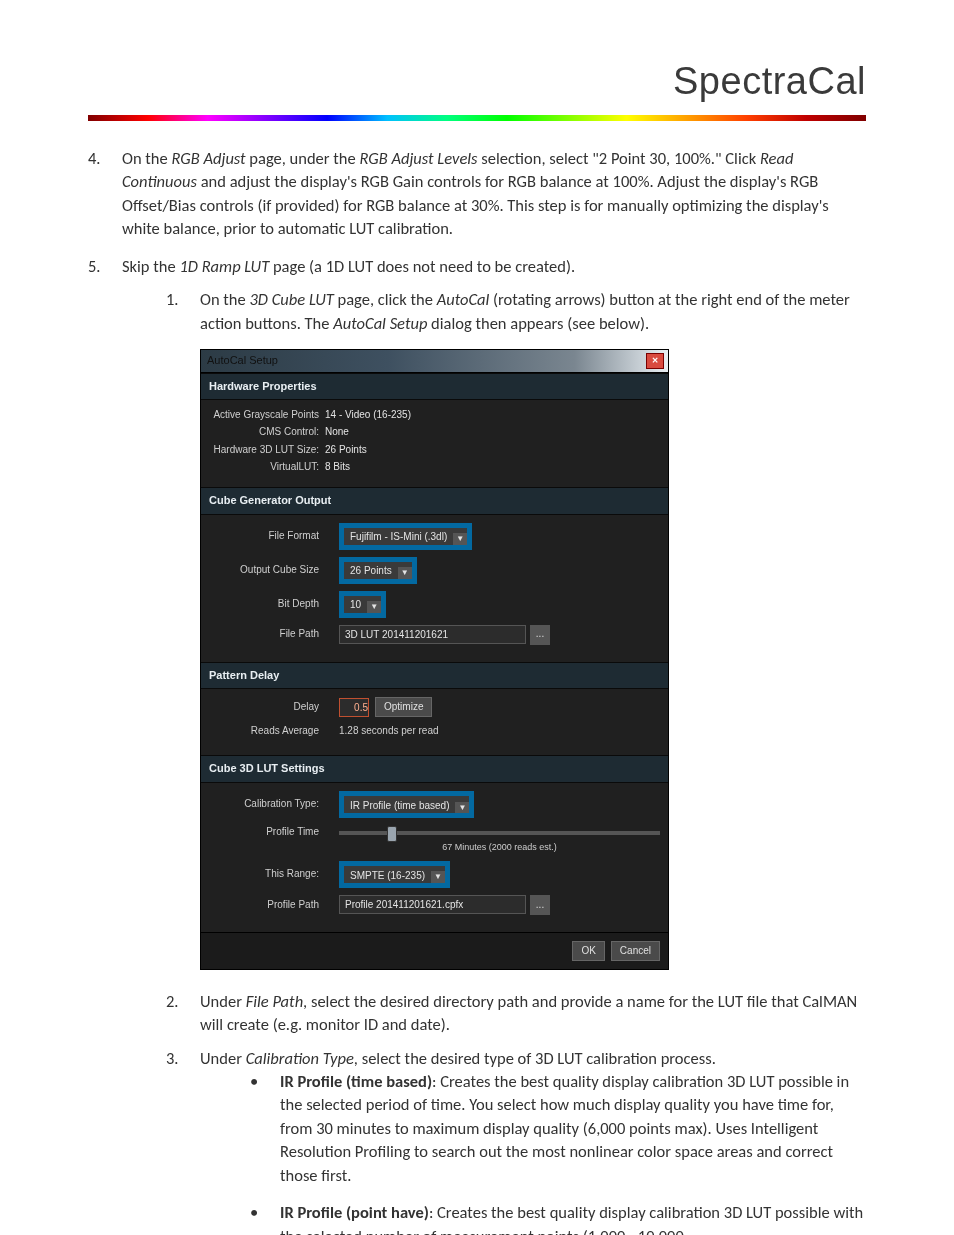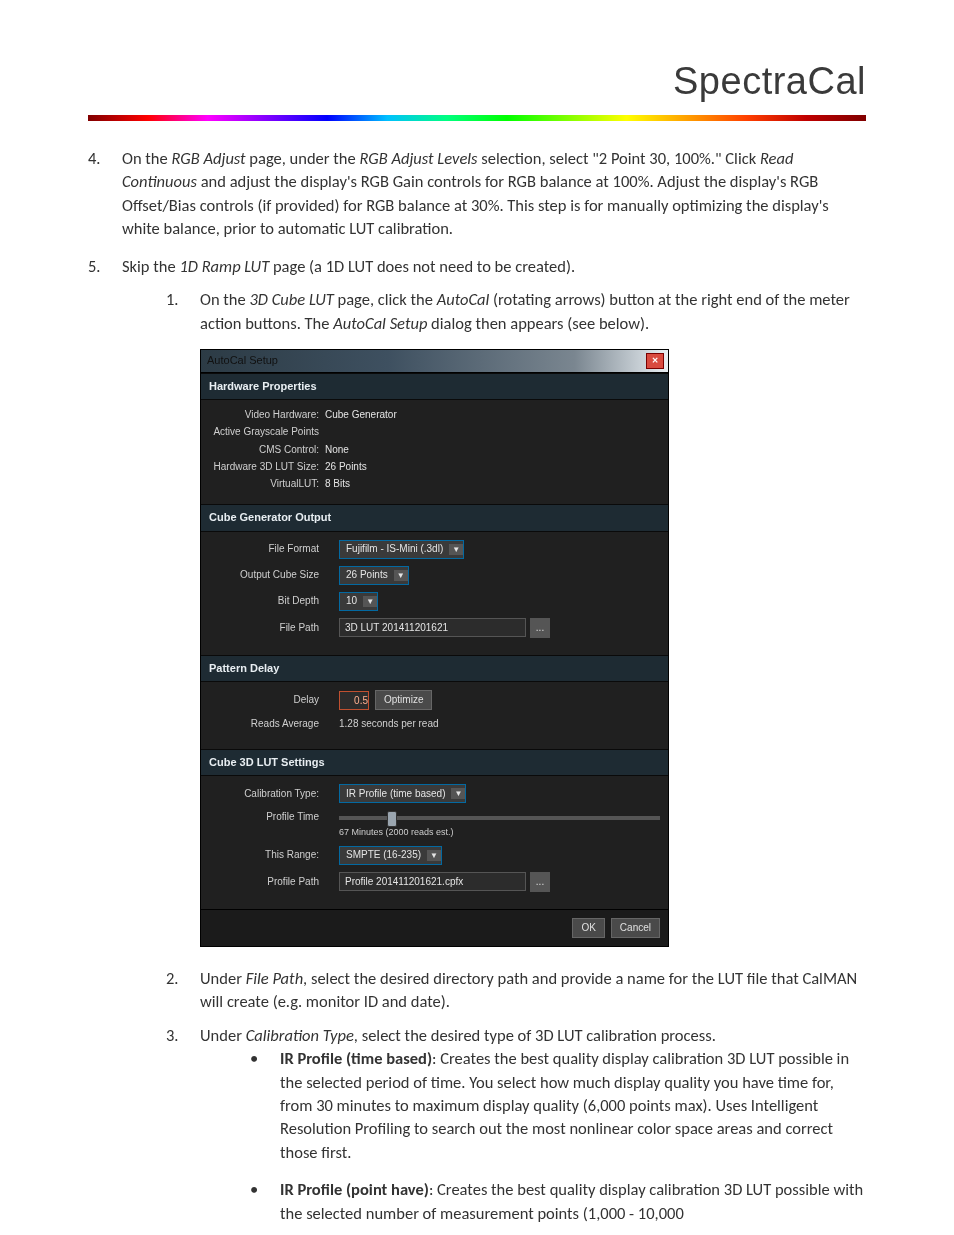--- a/index.html
+++ b/index.html
@@ -25,21 +25,21 @@
   .titlebar { display: flex; align-items: center; background: linear-gradient(to right,#2c3b45 0%,#3e5060 40%,#7a8690 80%,#e8eef2 100%); border-bottom: 1px solid #000; }
   .titlebar .ttext { padding: 3px 6px; flex: 1; font-size: 11px; color: #111; }
   .titlebar .close { width: 16px; height: 14px; background: #d94a3f; border: 1px solid #7a0000; margin: 2px 4px; display: flex; align-items: center; justify-content: center; color: #fff; font-size: 8px; font-weight: bold; }
   .section-h { background: #1e2b33; color: #e8eef2; font-weight: bold; font-size: 11px; padding: 5px 8px; border-top: 1px solid #0a0a0a; border-bottom: 1px solid #0a0a0a; }
   .section-body { padding: 8px 8px 10px 8px; }
   .prop { display: flex; margin-bottom: 3px; }
   .prop .lab { width: 110px; text-align: right; color: #cfcfcf; padding-right: 6px; }
   .prop .val { flex: 1; color: #e4e4e4; }
   .row { display: flex; align-items: center; margin-bottom: 7px; }
   .row .lab { width: 110px; text-align: right; padding-right: 20px; color: #cfcfcf; }
-  .select { display: inline-flex; align-items: center; border: 1px solid #0369a1; background: #3a3a3a; color: #e4e4e4; height: 17px; }
+  .select { display: inline-flex; align-items: flex-end; border: 5px solid #0369a1; background: #3a3a3a; color: #e4e4e4; height: 17px; }
   .select .stext { padding: 0 6px; font-size: 10px; }
   .select .sarrow { width: 14px; text-align: center; background: #555; font-size: 8px; }
   .textbox { display: inline-block; border: 1px solid #555; background: #2c2c2c; color: #e4e4e4; height: 17px; padding: 0 5px; font-size: 10px; line-height: 17px; }
   .textbox.w180 { width: 175px; }
   .dots-btn { width: 18px; height: 18px; border: 1px solid #555; background: #555; color: #ddd; display: inline-flex; align-items: center; justify-content: center; margin-left: 4px; font-size: 10px; }
   .btn { border: 1px solid #666; background: #4a4a4a; color: #e0e0e0; height: 18px; padding: 0 8px; font-size: 10px; display: inline-flex; align-items: center; }
   .delaybox { border: 1px solid #c05030; background: #2c2c2c; color: #ffb090; width: 28px; height: 17px; text-align: right; line-height: 17px; font-size: 10px; margin-right: 6px; }
   .slider { position: relative; height: 4px; background: #555; flex: 1; margin-top: 6px; }
   .slider .thumb { position: absolute; top: -5px; width: 8px; height: 14px; background: #9aa5af; border: 1px solid #333; border-radius: 2px; }
   .slider-caption { font-size: 9px; color: #ccc; margin-top: 6px; }
@@ -77,25 +77,22 @@
                 <div class="dialog-wrap">
                   <div class="dialog">
                     <div class="titlebar">
                       <div class="ttext">AutoCal Setup</div>
                       <div class="close">✕</div>
                     </div>
 
                     <div class="section-h">Hardware Properties</div>
                     <div class="section-body">
                       <div class="prop">
-                          <span class="lab">Video Hardware:</span>
-                          <span class="val">Cube Generator</span>
-                        </div>
-                      <div class="prop">
                           <span class="lab">Active Grayscale Points</span>
+                          <span class="val">14 - Video (16-235)</span>
                         </div>
                       <div class="prop">
                           <span class="lab">CMS Control:</span>
                           <span class="val">None</span>
                         </div>
                       <div class="prop">
                           <span class="lab">Hardware 3D LUT Size:</span>
                           <span class="val">26 Points</span>
                         </div>
                       <div class="prop">
@@ -155,21 +152,21 @@
                             <span class="stext">IR Profile (time based)</span>
                             <span class="sarrow">▼</span>
                           </span>
                       </div>
                       <div class="row" style="align-items:flex-start;">
                           <span class="lab">Profile Time</span>
                         <div style="flex:1;">
                           <div class="slider">
                               <div class="thumb" style="left:15%;"></div>
                             </div>
-                          <div class="slider-caption" style="text-align:left;">67 Minutes (2000 reads est.)</div>
+                          <div class="slider-caption" style="text-align:center;">67 Minutes (2000 reads est.)</div>
                         </div>
                       </div>
                       <div class="row">
                           <span class="lab">This Range:</span>
                         <span class="select">
                             <span class="stext">SMPTE (16-235)</span>
                             <span class="sarrow">▼</span>
                           </span>
                       </div>
                       <div class="row">

